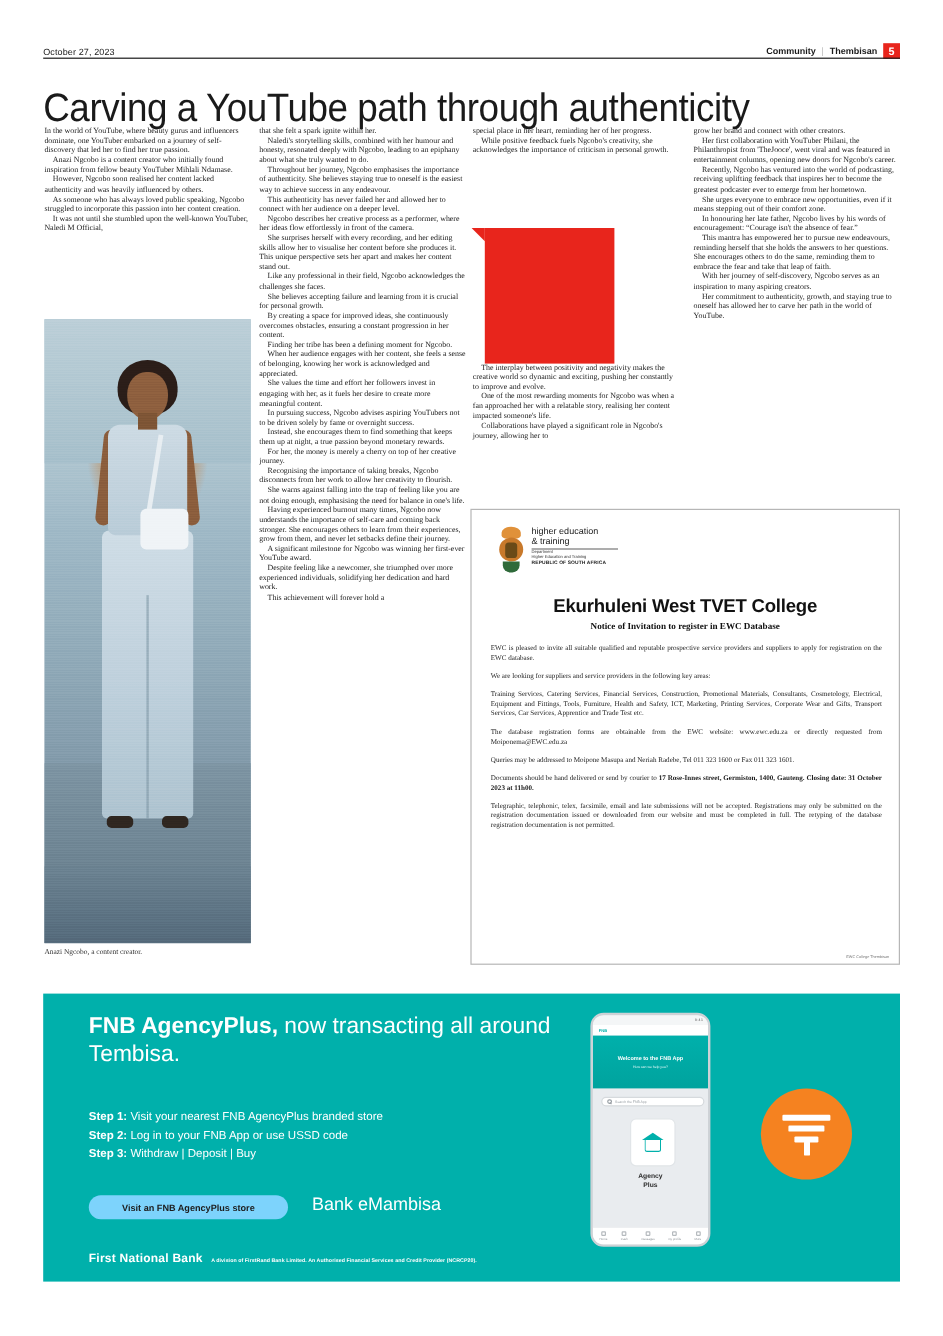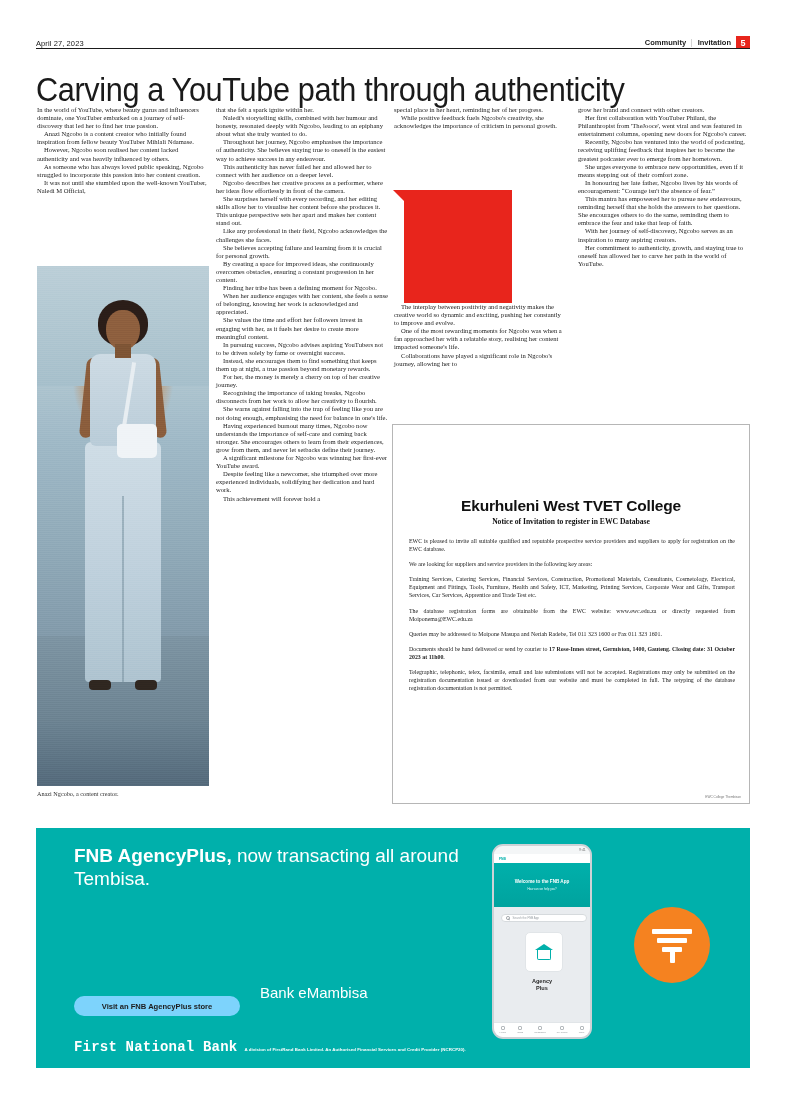--- a/index.html
+++ b/index.html
@@ -222,30 +222,30 @@
   }
   .fnb-steps b { font-weight:bold; }
   .fnb-pill {
     position:absolute; left:38px; top:168px; width:166px; height:20px;
     background:#7dd3fc; border-radius:11px;
     display:flex; align-items:center; justify-content:center;
     font-family:"Liberation Sans", sans-serif; font-size:7.6px;
     font-weight:bold; color:#1c1c1c;
   }
   .fnb-emambisa {
-    position:absolute; left:224px; top:156px;
+    position:absolute; left:224px; top:167px;
     font-family:"Liberation Sans", sans-serif; font-size:15px;
     color:#ffffff;
   }
   .fnb-footer {
     position:absolute; left:38px; bottom:13px;
     display:flex; align-items:baseline; gap:7px;
   }
   .fnb-fnbname {
-    font-family:Liberation Mono, monospace; font-size:14px;
+    font-family:Liberation Sans, sans-serif; font-size:10px;
     font-weight:bold; color:#ffffff; letter-spacing:.2px;margin-top:44px;
   }
   .fnb-legal {
     font-family:"Liberation Sans", sans-serif; font-size:4.4px;
     font-weight:bold; color:#ffffff; letter-spacing:.05px;
   }
 
   
   .phone {
     position:absolute; left:456px; top:16px; width:100px; height:195px;
@@ -309,25 +309,25 @@
   .fnb-logo-mark .b2 { width:30px; height:5px; top:11px; margin-left:-15px; }
   .fnb-logo-mark .b3 { width:20px; height:5px; top:20px; margin-left:-10px; }
   .fnb-logo-mark .st { width:5px; height:12px; top:24px; margin-left:-2.5px; }
 </style>
 </head>
 <body>
 
 <div class="page">
 
   <div class="masthead">
-    <div class="mast-date">April 27, 2023</div>
+    <div class="mast-date">October 27, 2023</div>
     <div class="mast-right">
       <span class="mast-section">Community</span>
       <span class="mast-sep">|</span>
-      <span class="mast-section">Invitation</span>
+      <span class="mast-section">Thembisan</span>
       <span class="mast-page">5</span>
     </div>
   </div>
   <div class="mast-rule"></div>
 
   <h1 class="headline">Carving a YouTube path through authenticity</h1>
 
   <div class="col" id="col1">
       <p class="noind">In the world of YouTube, where beauty gurus and influencers dominate, one YouTuber embarked on a journey of self-discovery that led her to find her true passion.</p>
       <p>Anazi Ngcobo is a content creator who initially found inspiration from fellow beauty YouTuber Mihlali Ndamase.</p>
@@ -400,20 +400,36 @@
   </div>
   <div class="photo-cap">Anazi Ngcobo, a content creator.</div>
 
   <div class="pullquote">
     <div class="pq-arrow"></div>
   </div>
 
   <div class="ewc">
     <div class="ewc-logos">
 
+      <div class="dhet">
+        <div class="dhet-crest">
+          <div class="c1"></div>
+            <div class="c2"></div>
+            <div class="c3"></div>
+            <div class="c4"></div>
+        </div>
+        <div class="dhet-txt">
+          <div class="dhet-t1">higher education</div>
+          <div class="dhet-t1">&amp; training</div>
+          <div class="dhet-rule"></div>
+          <div class="dhet-t2">Department</div>
+          <div class="dhet-t3">Higher Education and Training</div>
+          <div class="dhet-t4">REPUBLIC OF SOUTH AFRICA</div>
+        </div>
+      </div>
 
     </div>
 
     <div class="ewc-title">Ekurhuleni West TVET College</div>
     <div class="ewc-subtitle">Notice of Invitation to register in EWC Database</div>
     <div class="ewc-body" id="ewc-body">
         <p>EWC is pleased to invite all suitable qualified and reputable prospective service providers and suppliers to apply for registration on the EWC database.</p>
         <p>We are looking for suppliers and service providers in the following key areas:</p>
         <p>Training Services, Catering Services, Financial Services, Construction, Promotional Materials, Consultants, Cosmetology, Electrical, Equipment and Fittings, Tools, Furniture, Health and Safety, ICT, Marketing, Printing Services, Corporate Wear and Gifts, Transport Services, Car Services, Apprentice and Trade Test etc.</p>
         <p>The database registration forms are obtainable from the EWC website: www.ewc.edu.za or directly requested from Moiponema@EWC.edu.za</p>
@@ -423,20 +439,25 @@
       </div>
     <div class="ewc-foot">EWC College Thembisan</div>
   </div>
 
   <div class="fnb">
 
     <div class="fnb-head">
       <b>FNB AgencyPlus,</b><span> now transacting all around Tembisa.</span>
     </div>
 
+    <div class="fnb-steps" id="fnb-steps">
+        <div><b>Step 1:</b><span> Visit your nearest FNB AgencyPlus branded store</span></div>
+        <div><b>Step 2:</b><span> Log in to your FNB App or use USSD code</span></div>
+        <div><b>Step 3:</b><span> Withdraw | Deposit | Buy</span></div>
+      </div>
 
     <div class="fnb-pill">Visit an FNB AgencyPlus store</div>
     <div class="fnb-emambisa">Bank eMambisa</div>
 
     <div class="fnb-footer">
       <span class="fnb-fnbname">First National Bank</span>
       <span class="fnb-legal">A division of FirstRand Bank Limited. An Authorised Financial Services and Credit Provider (NCRCP20).</span>
     </div>
 
     <div class="phone">

